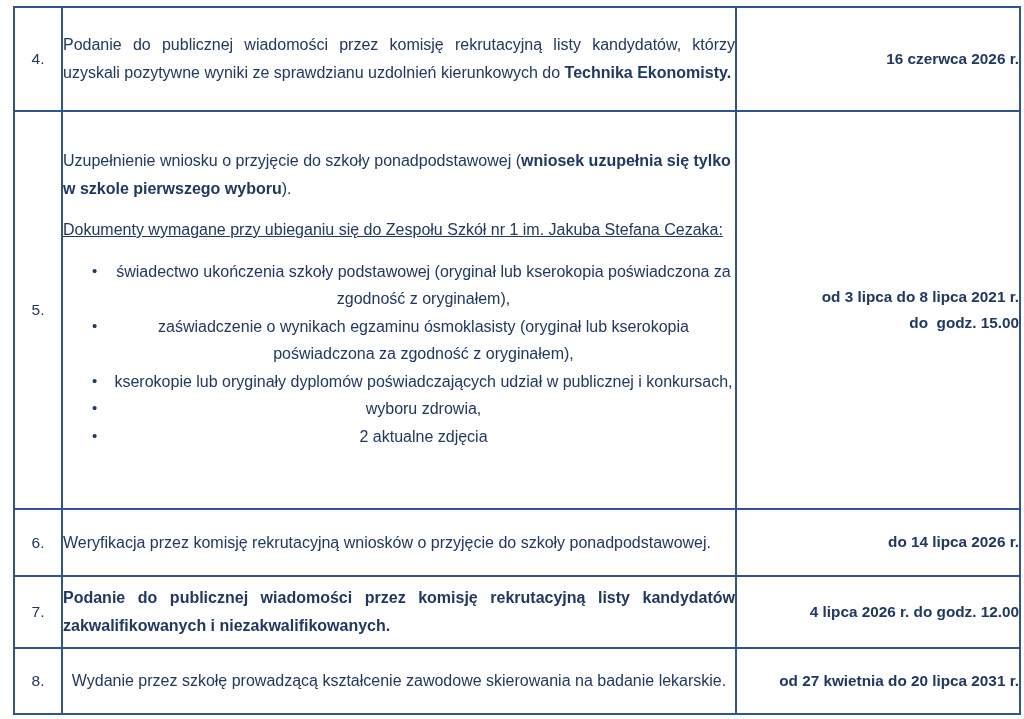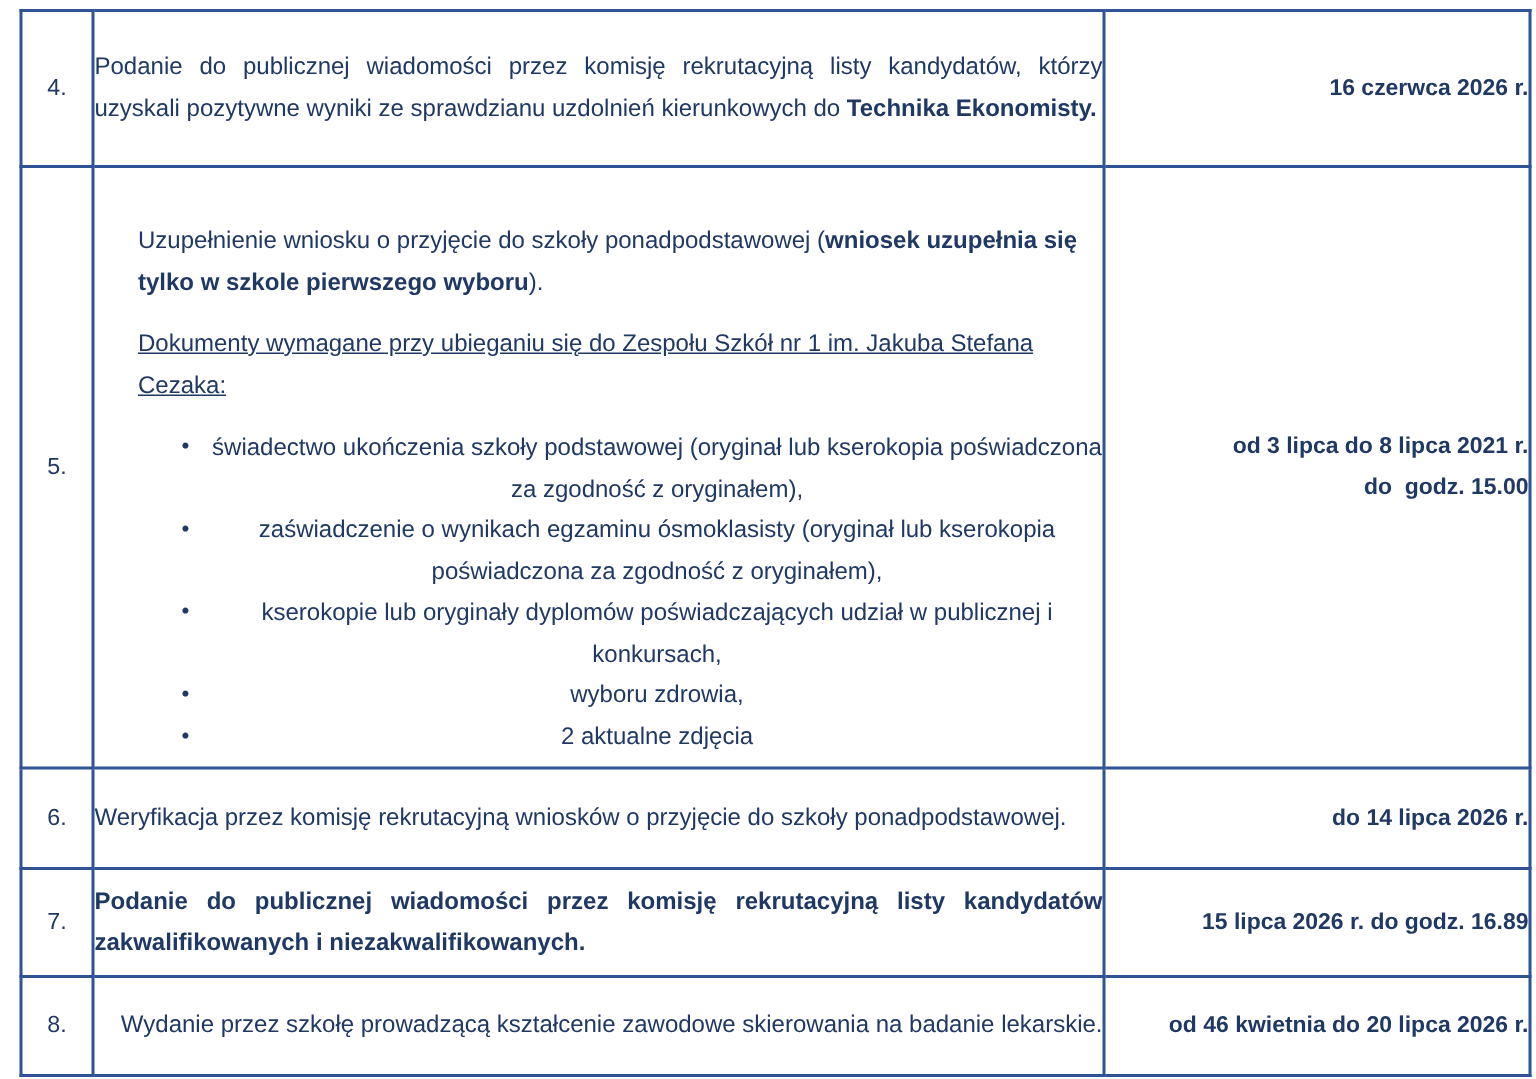--- a/index.html
+++ b/index.html
@@ -52,21 +52,21 @@
   td.desc {
     padding: 8px 11px 8px 11px;
     font-size: 16px;
     line-height: 1.72;
     text-align: justify;
     text-justify: inter-word;
     hyphens: none;
   }
 
   td.desc.center-v { vertical-align: middle; }
-  td.desc.top-v    { vertical-align: top; padding-left: 29px; }
+  td.desc.top-v    { vertical-align: top; }
 
   td.date {
     padding: 8px 0 8px 14px;
     font-size: 15.3px;
     font-weight: bold;
     line-height: 1.72;
     vertical-align: middle;
     text-align: right;
   }
 
@@ -177,32 +177,32 @@
       </tr>
 
       <tr style="height:72px;">
         <td class="num">
           <span>7.</span>
         </td>
         <td class="desc center-v">
           <p class="para b">Podanie do publicznej wiadomości przez komisję rekrutacyjną listy kandydatów zakwalifikowanych i niezakwalifikowanych.</p>
         </td>
         <td class="date">
-          <span>15 lipca 2026 r. do  godz. 16.89</span>
+          <span>4 lipca 2026 r. do  godz. 12.00</span>
         </td>
       </tr>
 
       <tr style="height:66px;">
         <td class="num">
           <span>8.</span>
         </td>
         <td class="desc center-v">
-          <p class="para" style="text-align:right;">Wydanie przez szkołę prowadzącą kształcenie zawodowe skierowania na badanie lekarskie.</p>
+          <p class="para" style="text-align:center;">Wydanie przez szkołę prowadzącą kształcenie zawodowe skierowania na badanie lekarskie.</p>
         </td>
         <td class="date" style="padding-left:11px;">
-          <span>od 46 kwietnia do 20 lipca 2026 r.</span>
+          <span>od 27 kwietnia do 20 lipca 2031 r.</span>
         </td>
       </tr>
 
     </tbody>
   </table>
 
 </div>
 
 </body></html>

